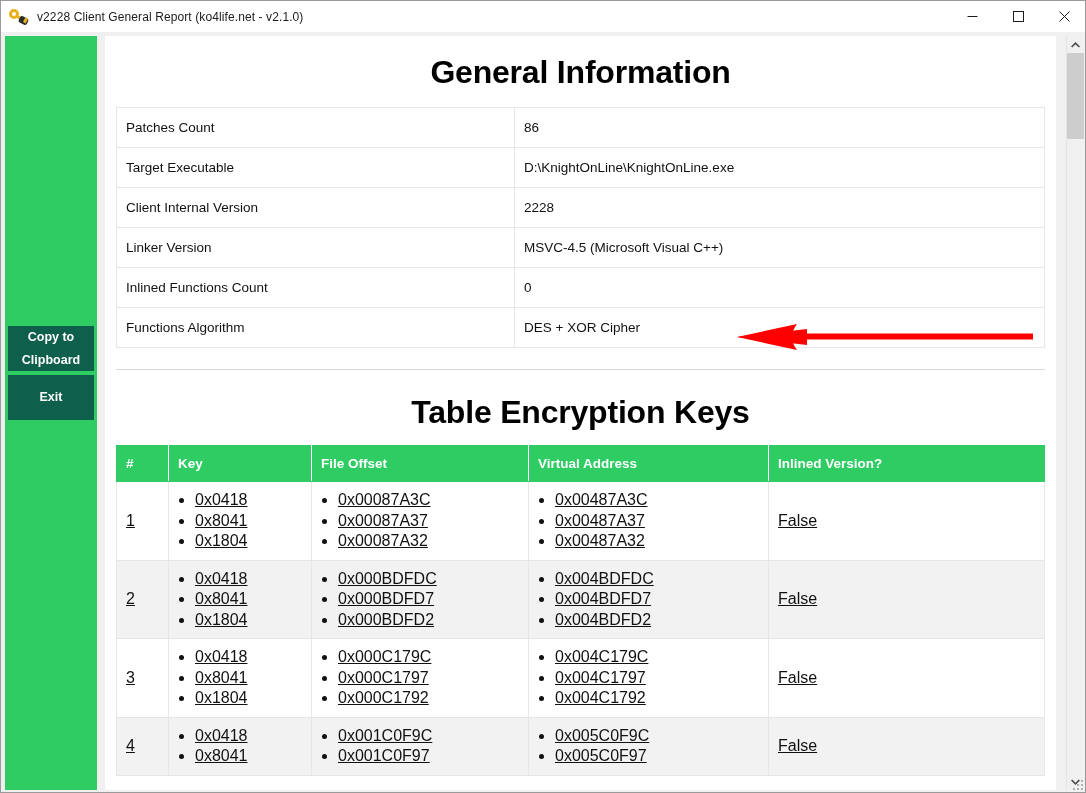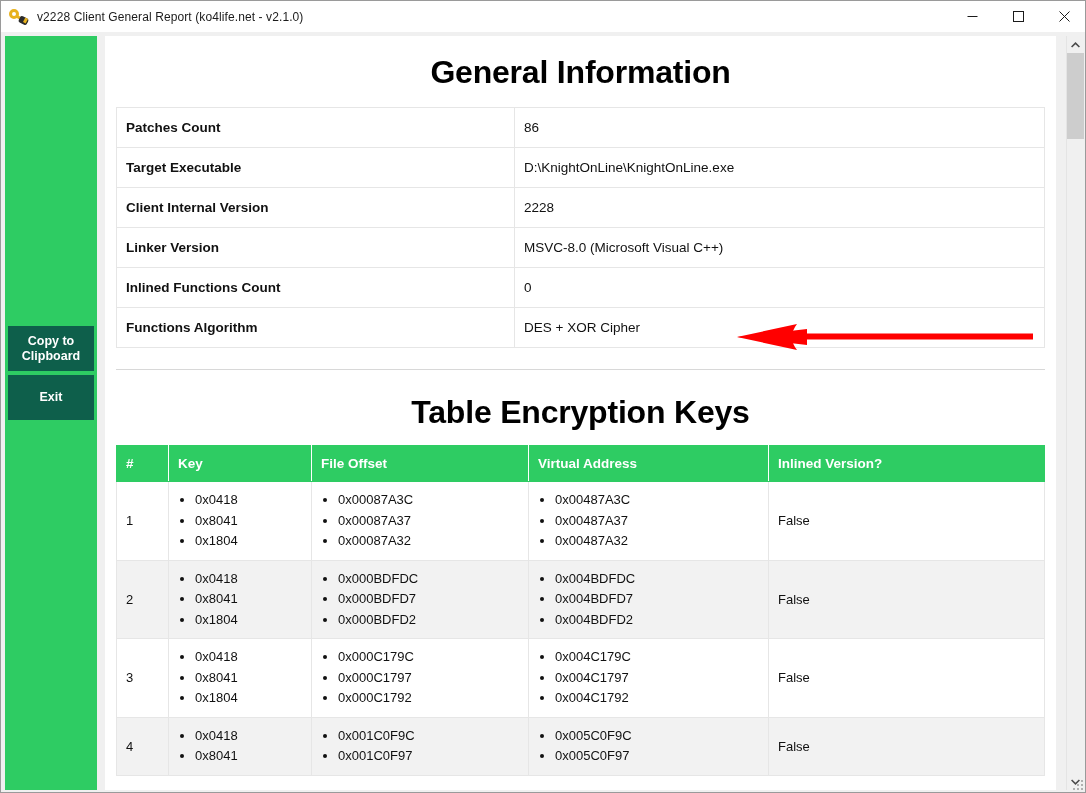--- a/index.html
+++ b/index.html
@@ -93,21 +93,21 @@
     box-sizing: border-box;
   }
   .side-spacer-top { height: 290px; flex: none; }
   .side-btn {
     margin: 0 3px 4px 3px;
     height: 45px;
     background: #0e5f4b;
     color: #ffffff;
     font-size: 12.5px;
     font-weight: bold;
-    line-height: 15px;
+    line-height: 23px;
     display: flex; align-items: center; justify-content: center;
     text-align: center;
     cursor: default;
     user-select: none;
   }
 
   
   .content {
     position: absolute;
     left: 104px; top: 4px;
@@ -148,43 +148,44 @@
   }
   table.info td {
     border: 1px solid #e6e6e6;
     padding: 11px 9px;
     font-size: 13.5px;
     color: #111111;
     vertical-align: middle;
     height: 17px;
   }
   table.info td.label {
-    font-weight: bold;
+    font-weight: normal;
     width: 398px;
   }
   table.info td.value { font-weight: normal; }
 
   
   table.keys th {
     background: #2ecc63;
     color: #ffffff;
     font-size: 13.5px;
     font-weight: bold;
     text-align: left;
     padding: 10px 9px;
     border: 1px solid #2ecc63;
     border-right-color: #ffffff;
   }
   table.keys th:last-child { border-right-color: #2ecc63; }
   table.keys td {
     border: 1px solid #e6e6e6;
     padding: 8px 9px;
-    font-size: 13px;
+    font-size: 16px;
     color: #111111;
     vertical-align: middle;
+    text-decoration: underline;
   }
   table.keys tbody tr:nth-child(even) td { background: #f2f2f2; }
   table.keys ul {
     margin: 0; padding-left: 17px;
     list-style: disc;
   }
   table.keys ul li {
     line-height: 20.5px;
   }
   .col-idx { width: 52px; }
@@ -297,21 +298,21 @@
               <tr>
                 <td class="label">Target Executable</td>
                 <td class="value">D:\KnightOnLine\KnightOnLine.exe</td>
               </tr>
               <tr>
                 <td class="label">Client Internal Version</td>
                 <td class="value">2228</td>
               </tr>
               <tr>
                 <td class="label">Linker Version</td>
-                <td class="value">MSVC-8.0 (Microsoft Visual C++)</td>
+                <td class="value">MSVC-4.5 (Microsoft Visual C++)</td>
               </tr>
               <tr>
                 <td class="label">Inlined Functions Count</td>
                 <td class="value">0</td>
               </tr>
               <tr>
                 <td class="label">Functions Algorithm</td>
                 <td class="value">DES + XOR Cipher</td>
               </tr>
             </tbody>

